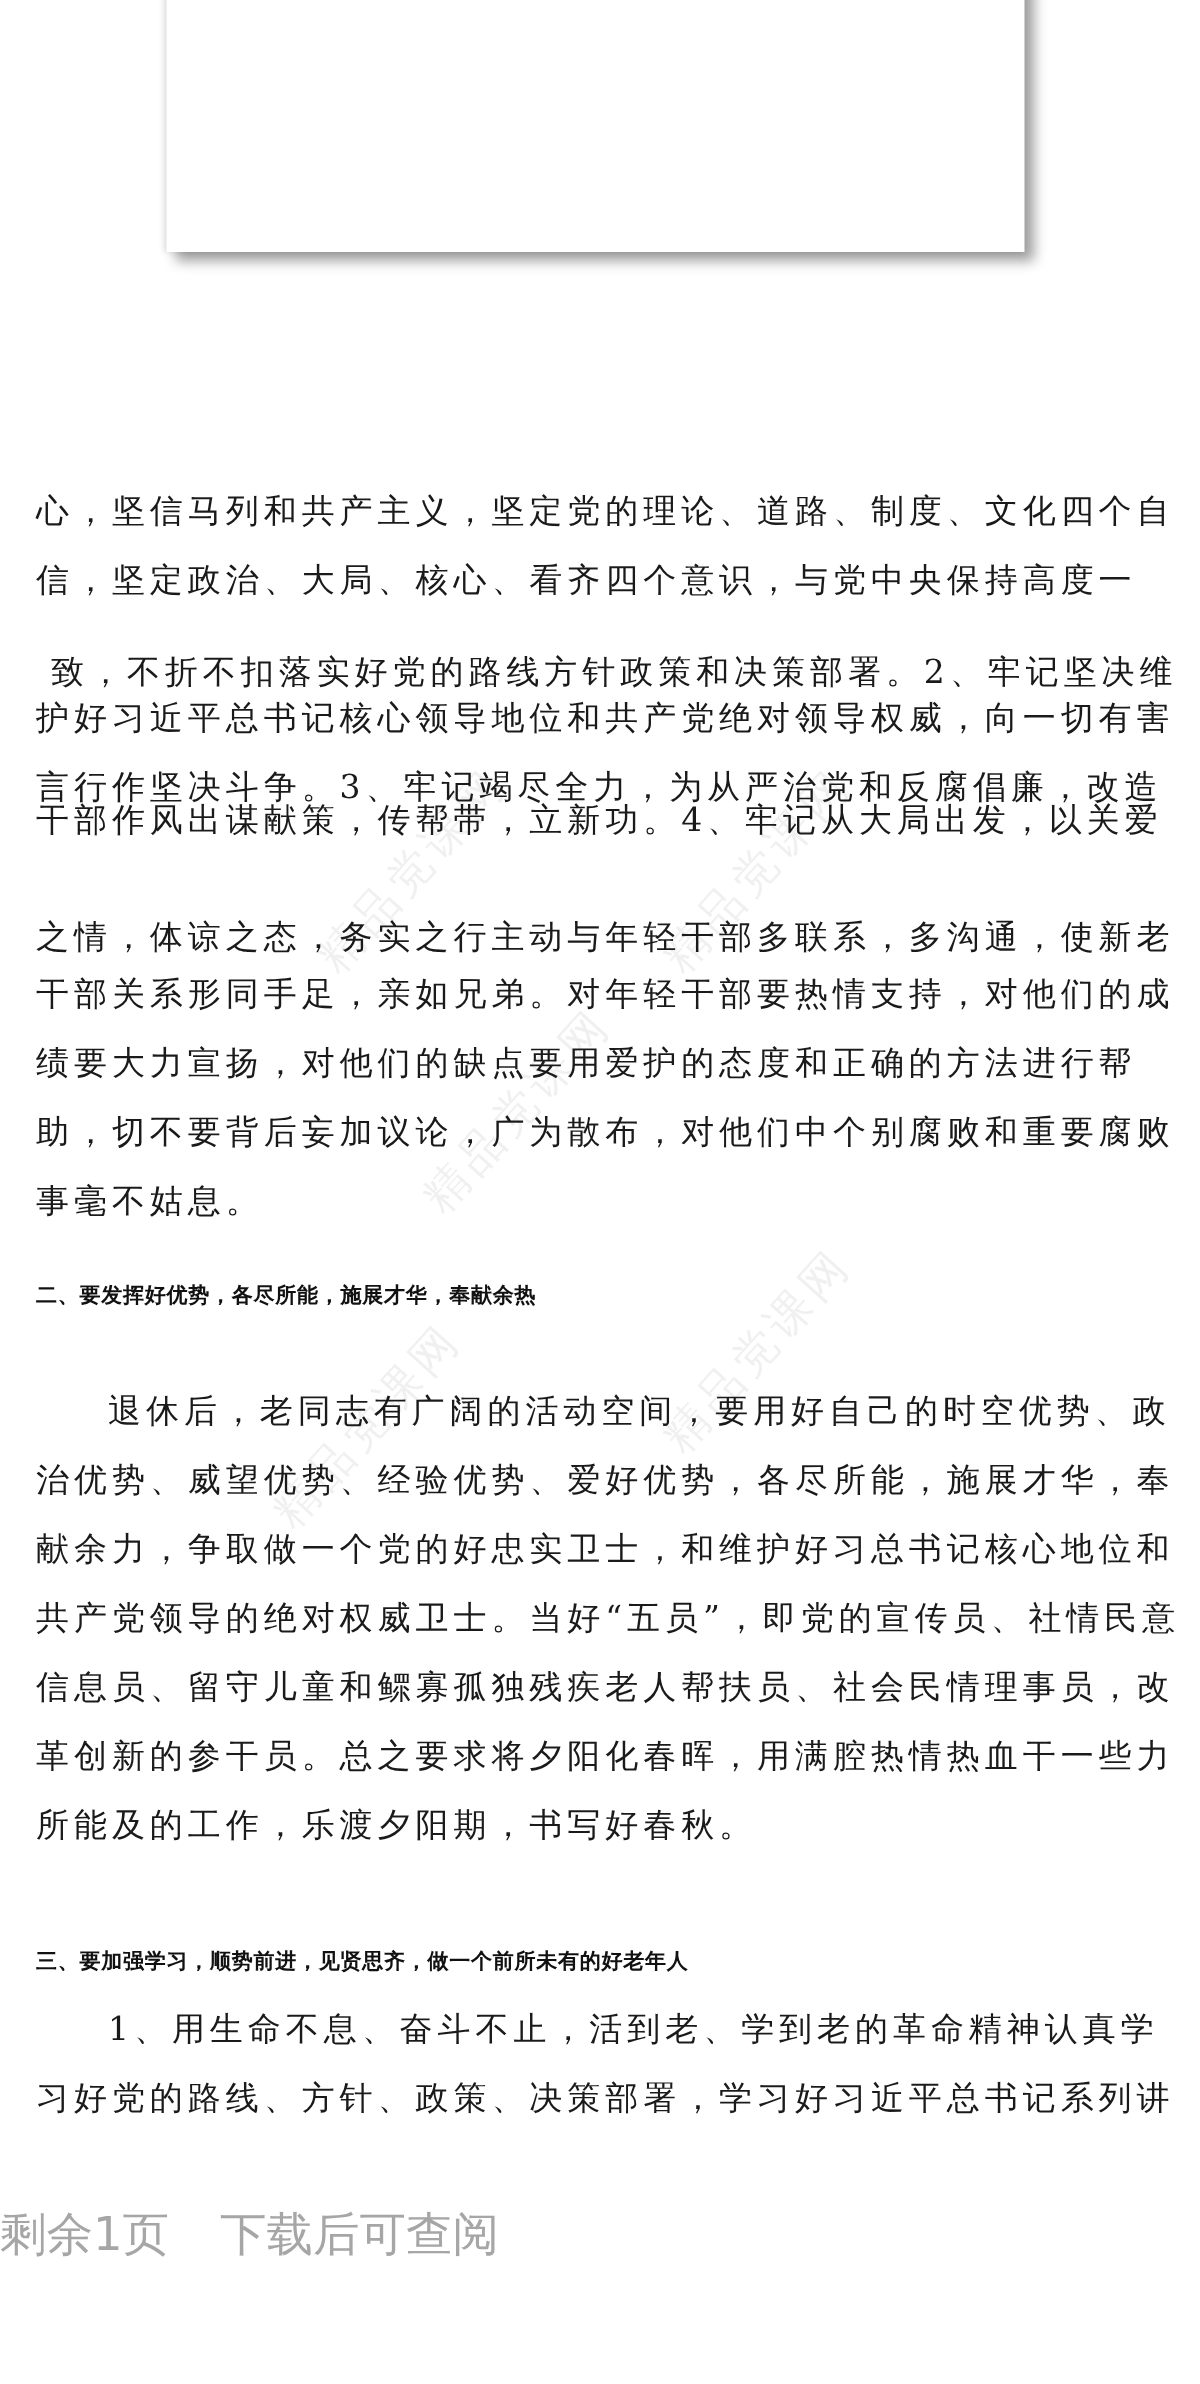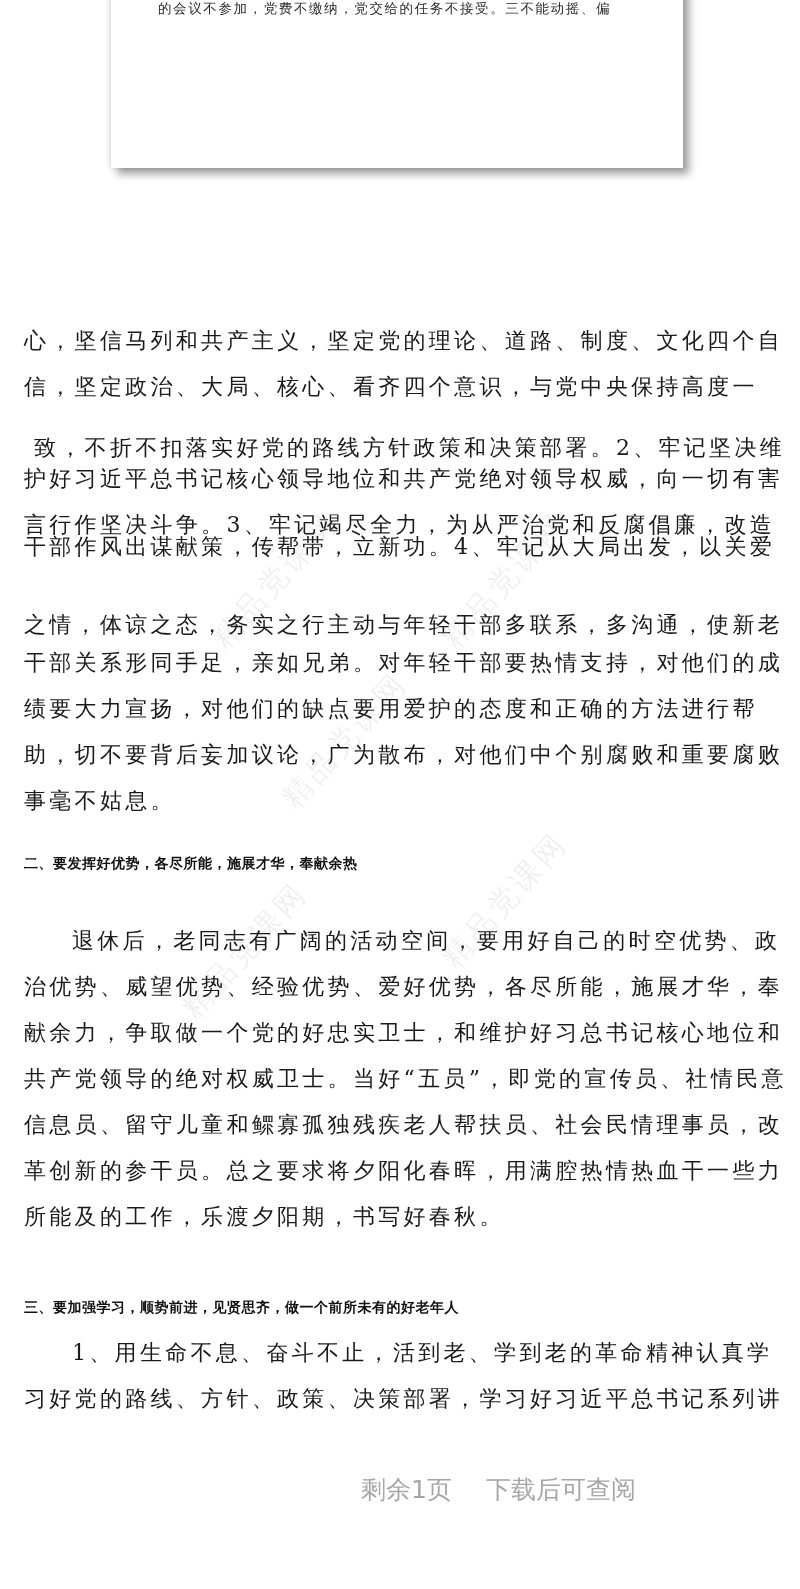--- a/index.html
+++ b/index.html
@@ -63,34 +63,33 @@
       letter-spacing: 4px;
       white-space: nowrap;
       pointer-events: none;
     }
     .footer-banner {
       position: absolute;
       left: 0;
       top: 1455px;
       width: 636px;
       height: 70px;
-      text-align: right;
+      text-align: left;
       font-family: "DejaVu Sans", "Liberation Sans", sans-serif;
-      font-size: 25px;
+      font-size: 31px;
       color: #a6a6a6;
       line-height: 70px;
       cursor: pointer;
     }
     .footer-banner .gap { display: inline-block; width: 34px; }
   </style>
 </head>
 <body>
 
 <div class="page-card">
-  <div class="line" style="top:20px;">的会议不参加，党费不缴纳，党交给的任务不接受。三不能动摇、偏</div>
 </div>
 
 <div class="watermark" style="left:190px; top:560px;">精品党课网</div>
 <div class="watermark" style="left:420px; top:560px;">精品党课网</div>
 <div class="watermark" style="left:260px; top:720px;">精品党课网</div>
 <div class="watermark" style="left:160px; top:930px;">精品党课网</div>
 <div class="watermark" style="left:420px; top:880px;">精品党课网</div>
 
 <div>
   <div class="body-line" style="top:326px;">心，坚信马列和共产主义，坚定党的理论、道路、制度、文化四个自</div>

